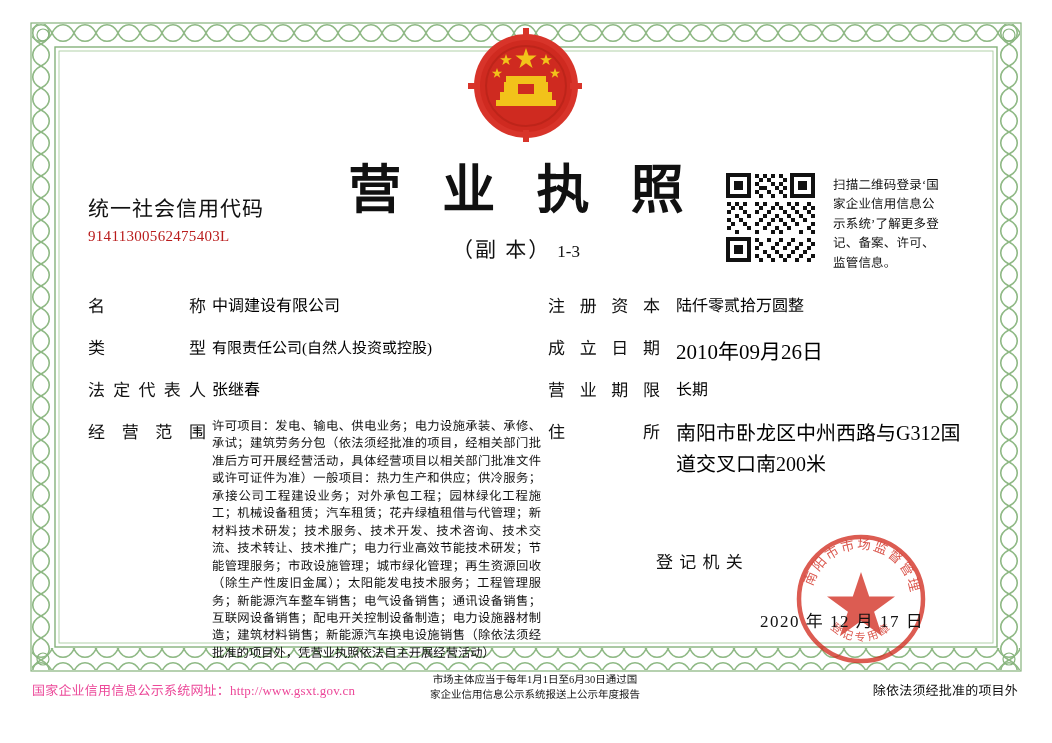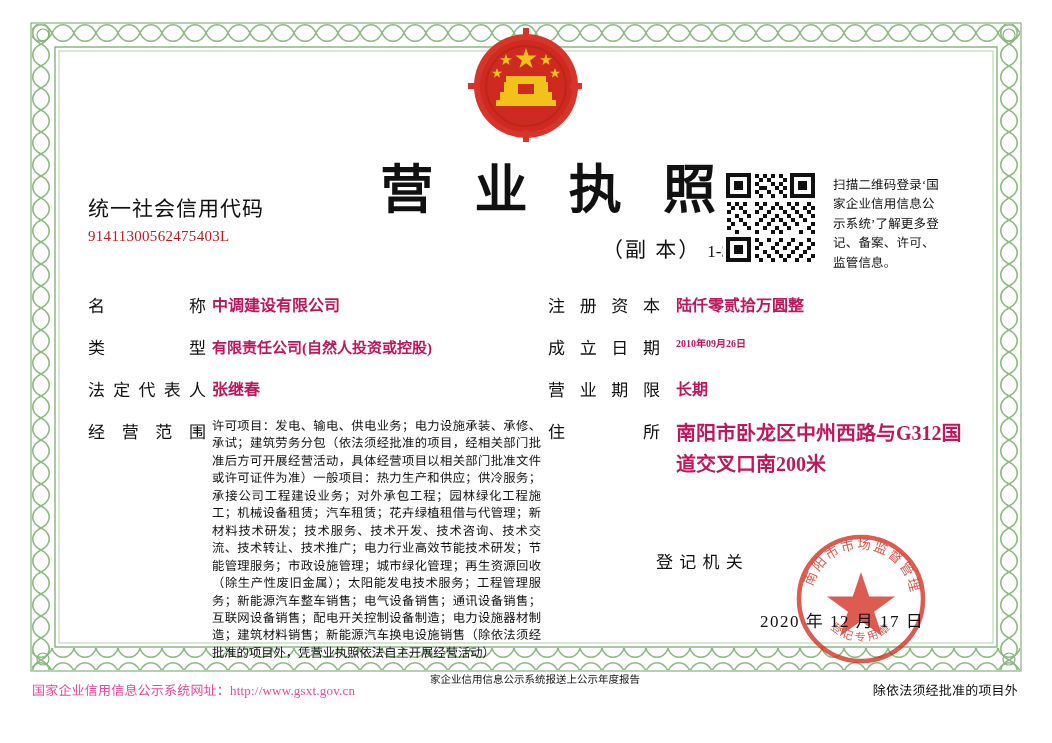--- a/index.html
+++ b/index.html
@@ -40,24 +40,24 @@
     position: absolute;
     left: 466px;
     top: 26px;
     width: 120px;
     height: 118px;
   }
 
   
   .title-block {
     position: absolute;
-    left: 330px;
+    left: 316px;
     top: 160px;
     width: 400px;
-    text-align: right;
+    text-align: center;
   }
   .title-main {
     font-size: 53px;
     font-weight: bold;
     letter-spacing: 14px;
     color: #111;
     font-family: "Liberation Serif", "DejaVu Serif", serif;
     line-height: 1.15;
     text-indent: 14px;
   }
@@ -119,22 +119,21 @@
     color: #111;
   }
   .field .flabel {
     font-size: 17px;
     letter-spacing: 0px;
     color: #111;
     white-space: nowrap;
   }
   .field .fvalue {
     font-size: 16px;
-    color: #be185d;
-    font-weight: bold;
+    color: #000000;
   }
 
   
   .lbl2 { display:inline-block; width: 118px; text-align: justify; text-align-last: justify; }
   .lbl3 { display:inline-block; width: 118px; text-align: justify; text-align-last: justify; }
   .lbl4 { display:inline-block; width: 118px; text-align: justify; text-align-last: justify; }
   .lbl5 { display:inline-block; width: 118px; text-align: justify; text-align-last: justify; }
 
   .rlbl { display:inline-block; width: 112px; text-align: justify; text-align-last: justify; }
 
@@ -160,21 +159,21 @@
     letter-spacing: 0px;
   }
 
   
   #row-capital   { left: 548px; top: 292px; }
   #row-estdate   { left: 548px; top: 334px; }
   #row-term      { left: 548px; top: 376px; }
   #row-address   { left: 548px; top: 418px; }
 
   #row-capital .fvalue { position:absolute; left: 128px; top: 0;  width: 300px; }
-  #row-estdate .fvalue { position:absolute; left: 128px; top: 1px;  width: 300px; font-size:10px;}
+  #row-estdate .fvalue { position:absolute; left: 128px; top: 1px;  width: 300px; font-size:21px;}
   #row-term .fvalue    { position:absolute; left: 128px; top: 0;  width: 300px; }
   #row-address .fvalue {
     position:absolute; left: 128px; top: 0; width: 300px;
     font-size: 20px; line-height: 1.55;
   }
 
   
   #row-authority {
     position: absolute;
     left: 656px;
@@ -498,17 +497,18 @@
       <text font-size="11" fill="#d12a1e" font-family="'Liberation Serif', serif" letter-spacing="3" opacity="0.9">
         <textPath href="#sealArcBot" startOffset="24%">登记专用章</textPath>
       </text>
     </svg>
   </div>
 
   <div id="row-date">2020 年 12 月 17 日</div>
 
   <div class="footer-left">国家企业信用信息公示系统网址：http://www.gsxt.gov.cn</div>
   <div class="footer-center">
+    <div>市场主体应当于每年1月1日至6月30日通过国</div>
     <div>家企业信用信息公示系统报送上公示年度报告</div>
   </div>
   <div class="footer-right">除依法须经批准的项目外</div>
 
 </div>
 
 </body></html>

